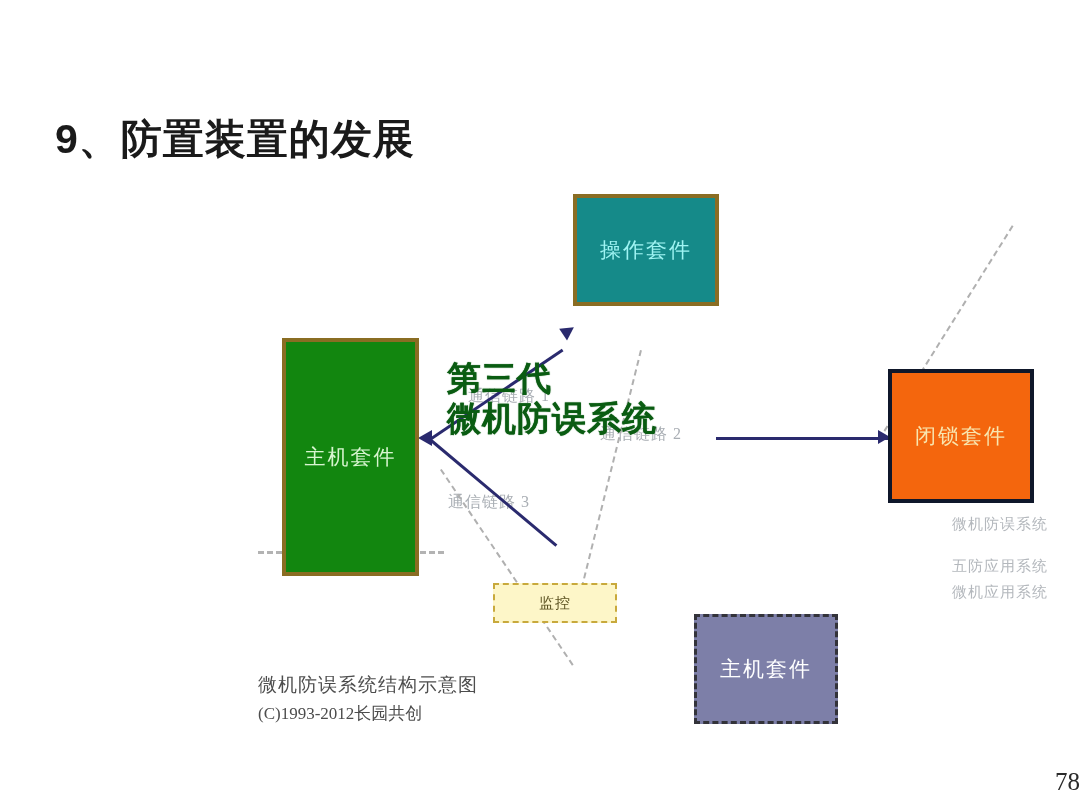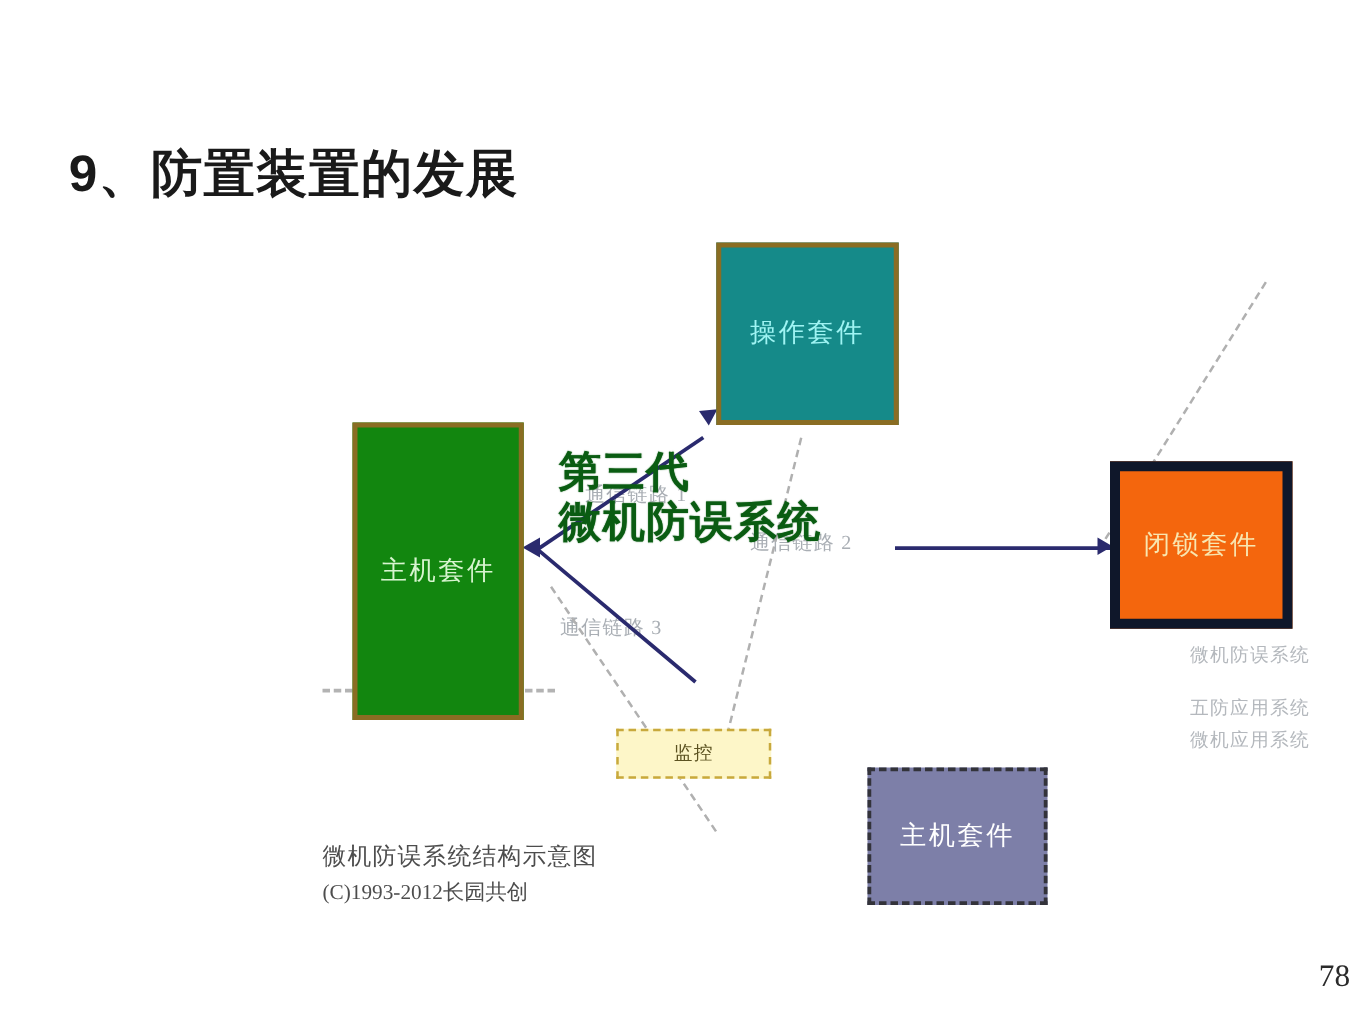--- a/index.html
+++ b/index.html
@@ -51,30 +51,30 @@
 
   #box-host {
     left: 282px; top: 338px;
     width: 137px; height: 238px;
     background: #12860f;
     border: 4px solid #8a6d23;
     color: #d8f5d0;
   }
   #box-operation {
     left: 573px; top: 194px;
-    width: 146px; height: 146px;
+    width: 146px; height: 112px;
     background: #158a89;
     border: 4px solid #8a6d23;
     color: #9ff4f3;
   }
   #box-lock {
     left: 888px; top: 369px;
     width: 146px; height: 134px;
     background: #f4660d;
-    border: 8px solid #0f172a;
+    border: 4px solid #0f172a;
     color: #f8e6b0;
   }
   #box-comm {
     left: 694px; top: 614px;
     width: 144px; height: 110px;
     background: #7d7fa8;
     border: 3px dashed #33333a;
     color: #ffffff;
   }
   #box-monitor {

